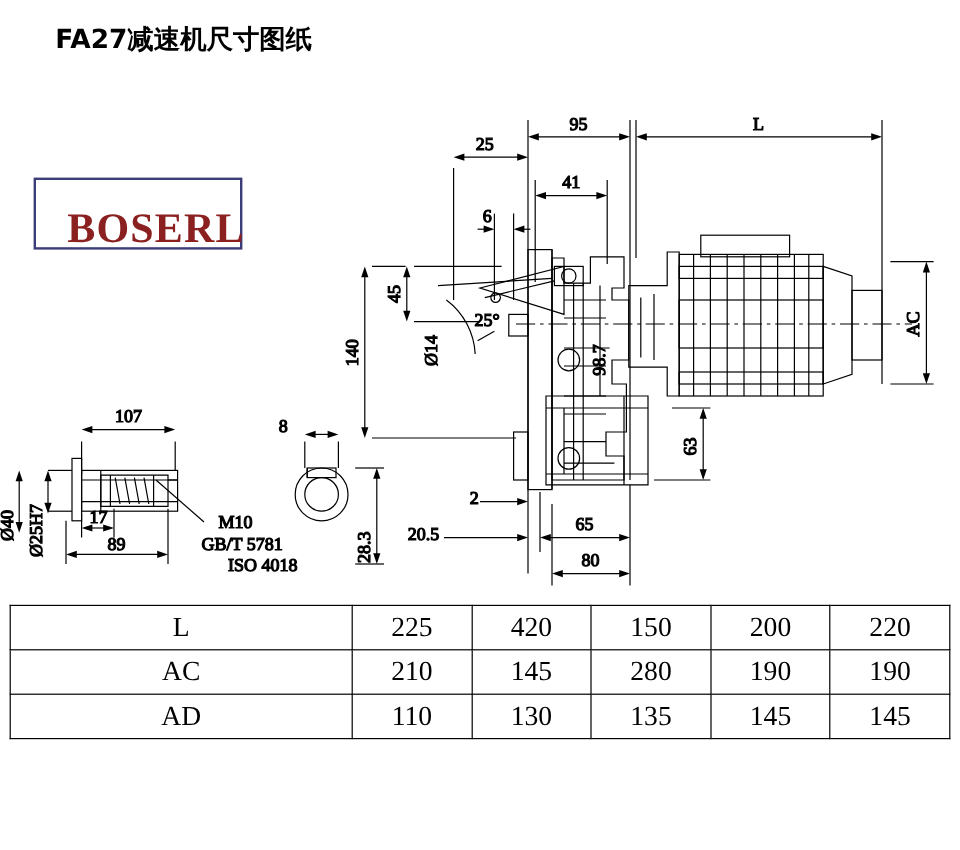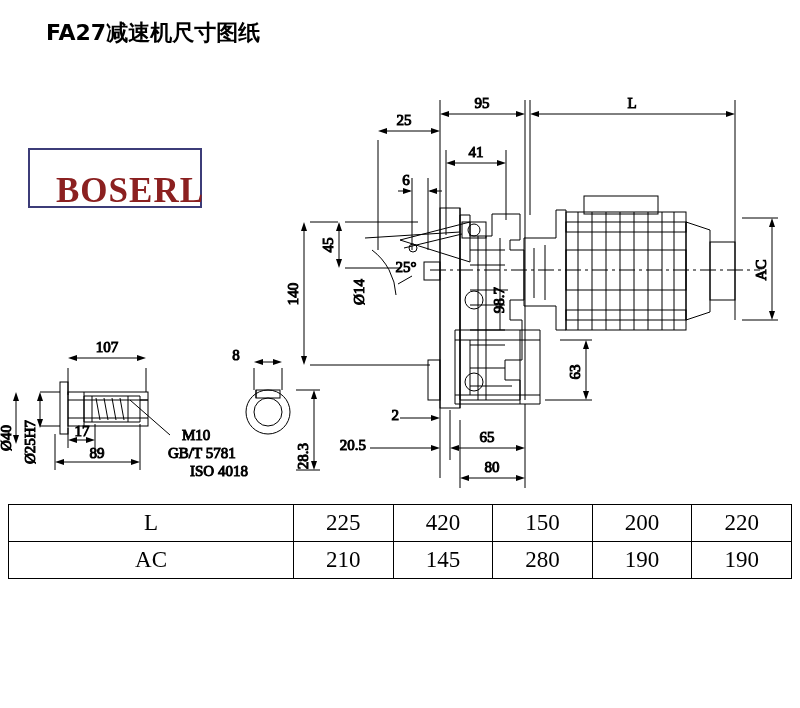--- a/index.html
+++ b/index.html
@@ -354,14 +354,22 @@
       <td>220</td>
     </tr>
     <tr>
       <td class="label">AC</td>
       <td>210</td>
       <td>145</td>
       <td>280</td>
       <td>190</td>
       <td>190</td>
     </tr>
+    <tr>
+      <td class="label">AD</td>
+      <td>110</td>
+      <td>130</td>
+      <td>135</td>
+      <td>145</td>
+      <td>145</td>
+    </tr>
   </tbody>
 </table>
 
 </body></html>

